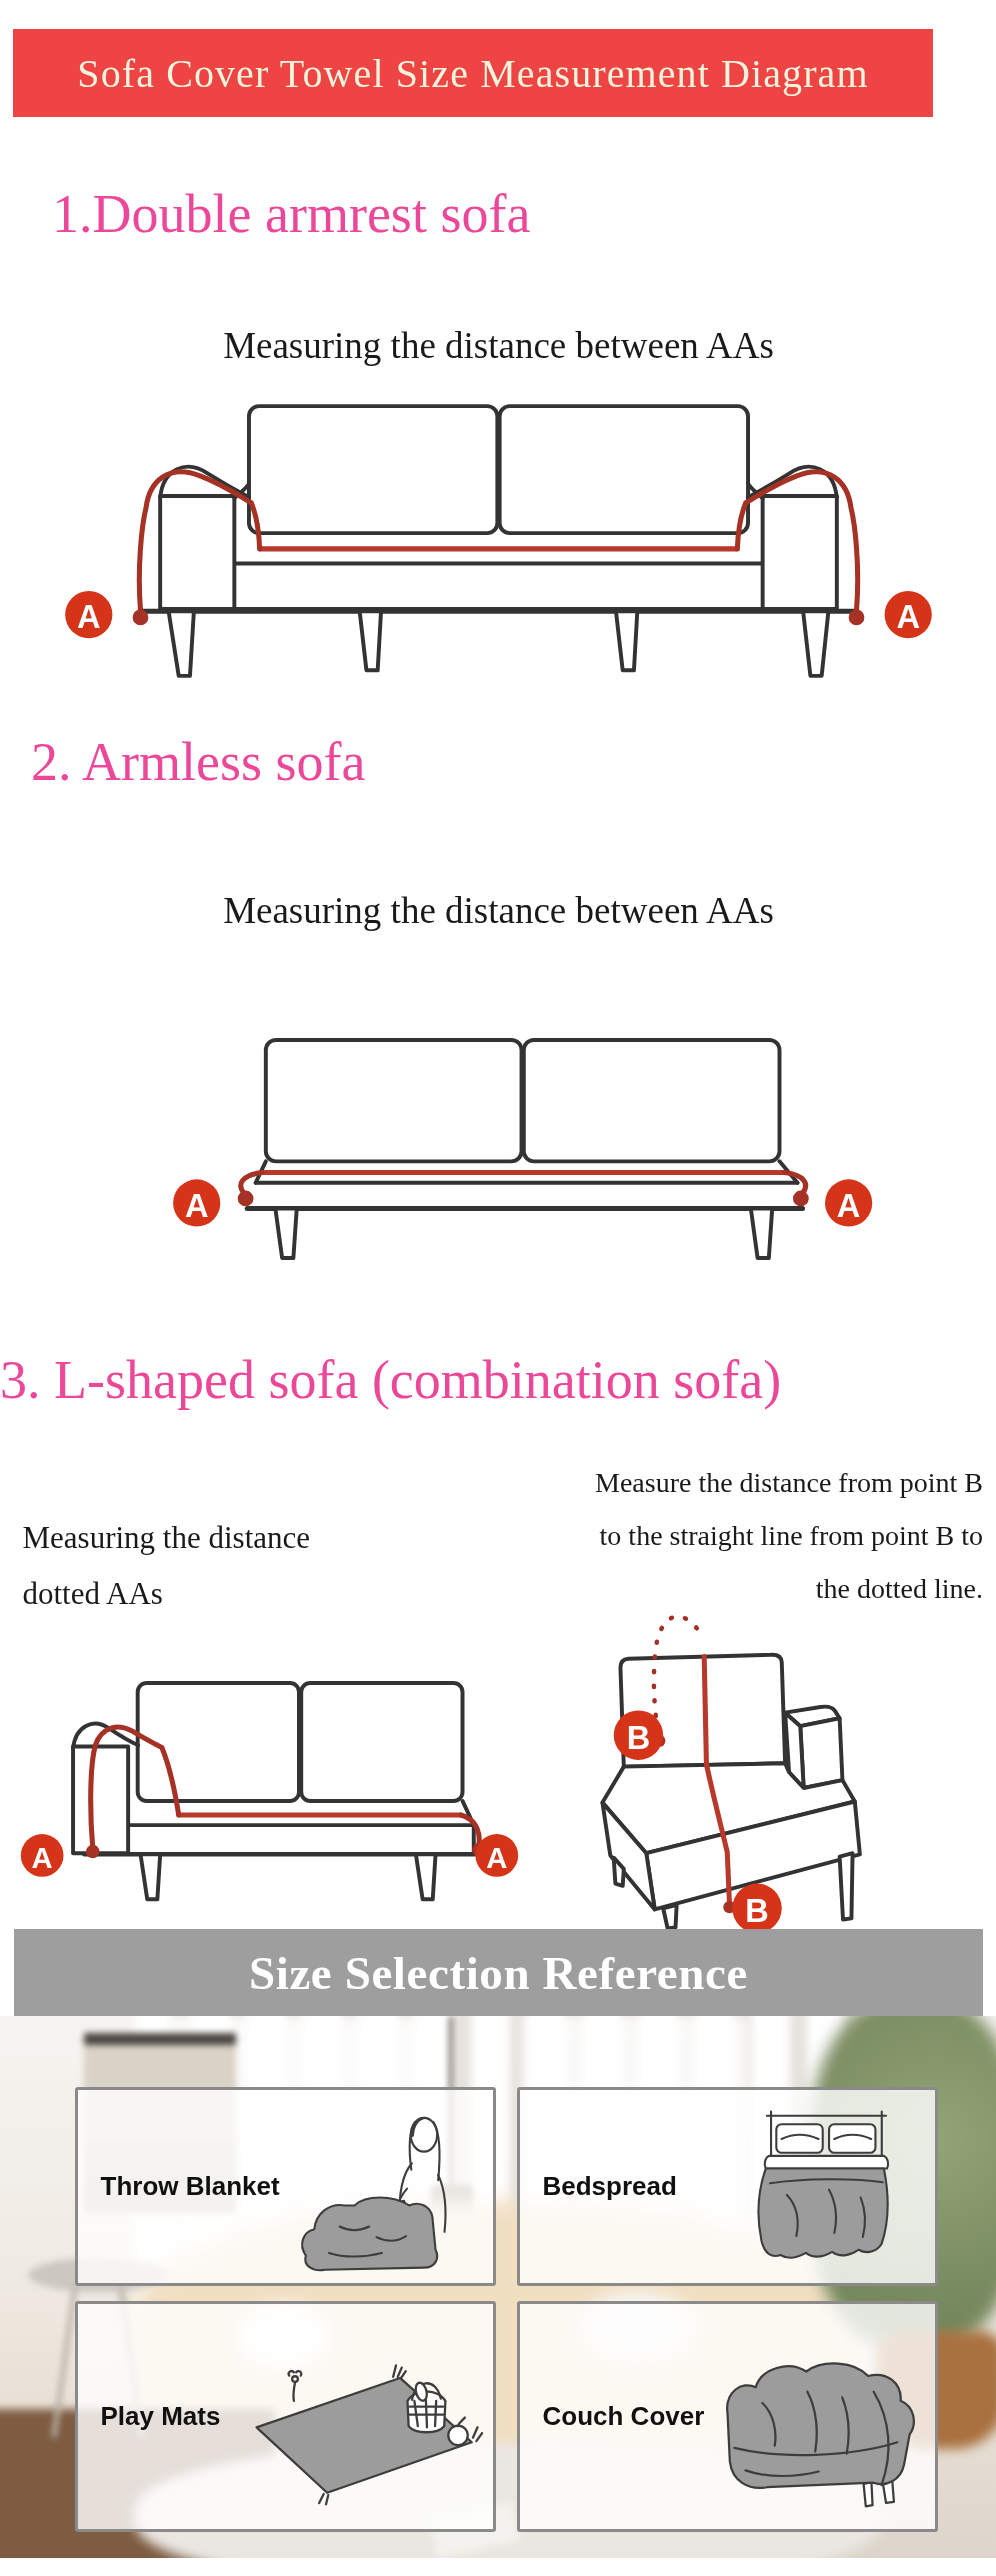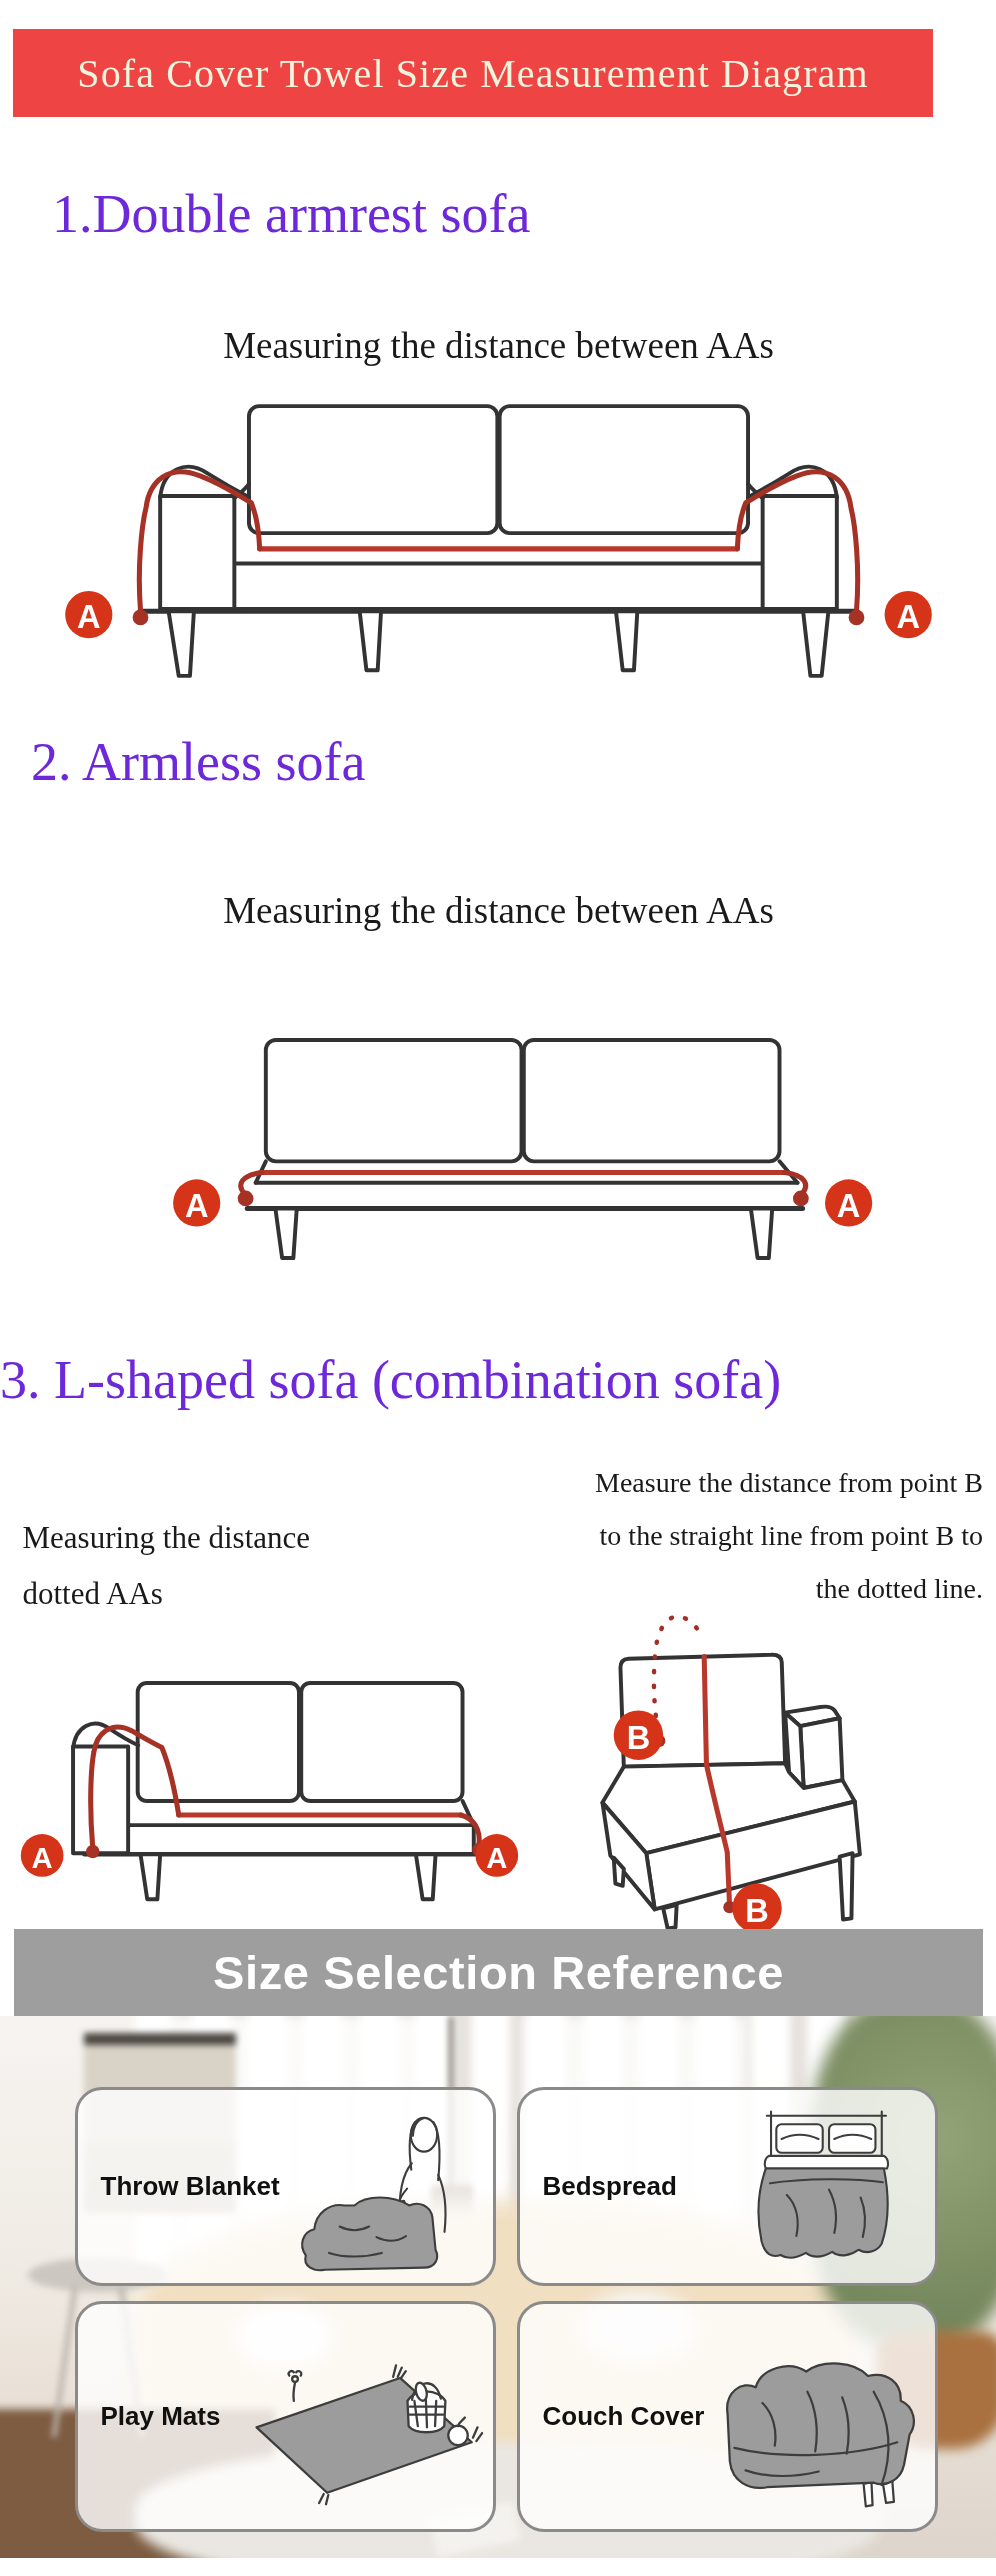--- a/index.html
+++ b/index.html
@@ -4,21 +4,21 @@
 <style>
   html,body{margin:0;padding:0}
   body{width:997px;height:2576px;position:relative;background:#ffffff;
        font-family:"Liberation Serif",serif;overflow:hidden}
   .abs{position:absolute}
   
   .banner{left:13px;top:29px;width:920px;height:88px;background:#ef4444;
           display:flex;align-items:center;justify-content:center}
   .banner-title{font-size:40px;color:#eff4dd;letter-spacing:1.1px;white-space:nowrap}
   
-  .h{font-size:54px;color:#6d28d9;line-height:1;white-space:nowrap}
+  .h{font-size:54px;color:#ec4899;line-height:1;white-space:nowrap}
   .h1{left:52px;top:187px}
   .h2{left:31px;top:735px}
   .h3{left:0;top:1353px;width:997px;}
   .caption{font-size:37px;color:#1a1a1a;white-space:nowrap}
   .cap1{left:0;top:324px;width:997px;text-align:center}
   .cap2{left:0;top:889px;width:997px;text-align:center}
   .cap3l{left:22.5px;top:1510px;width:506px;text-align:left;font-size:31px;line-height:56px;color:#1a1a1a}
   .cap3r{left:534px;top:1456px;width:449px;text-align:right;font-size:28px;line-height:53px;color:#1a1a1a}
   svg.diagram{position:absolute;overflow:visible}
   .sofa-line{fill:none;stroke:#333333;stroke-width:7;stroke-linecap:round;stroke-linejoin:round}
@@ -27,31 +27,31 @@
   .rope2{fill:none;stroke:#b8392b;stroke-width:9;stroke-linecap:round}
   .drop{fill:#a63226;stroke:none}
   .badge{fill:#d53418;stroke:none}
   .badge-letter{fill:#ffffff;font-family:"Liberation Sans",sans-serif;font-weight:bold}
   .doodle-line{fill:none;stroke:#3d3d3d;stroke-width:4;stroke-linecap:round;stroke-linejoin:round}
   .doodle-fill{fill:#9c9c9c;stroke:#3d3d3d;stroke-width:4;stroke-linejoin:round}
   .doodle-white{fill:#ffffff;stroke:#3d3d3d;stroke-width:4;stroke-linejoin:round}
   
   .gray-banner{left:14px;top:1929px;width:969px;height:87px;background:#9e9e9e;
                display:flex;align-items:center;justify-content:center}
-  .gray-title{font-family:Liberation Sans, sans-serif;font-weight:bold;font-size:47px;
+  .gray-title{font-family:Liberation Serif, serif;font-weight:bold;font-size:47px;
               color:#ffffff;letter-spacing:0.6px;white-space:nowrap}
   
   .photo{left:0;top:2016px;width:997px;height:542px;overflow:hidden;
          background:linear-gradient(180deg,#f6f4f1 0%,#f0ebe4 45%,#e9e1d7 70%,#ddd5cb 100%)}
   .ph{position:absolute}
   .blur14{filter:blur(7.9px)} .blur10{filter:blur(5.6px)} .blur8{filter:blur(4.5px)}
   .blur6{filter:blur(3.4px)} .blur18{filter:blur(10px)}
   
   .card{position:absolute;background:rgba(255,255,255,0.80);border:3.9px solid #8a8a8a;
-        border-radius:27px;display:flex;align-items:center}
+        border-radius:3px;display:flex;align-items:center}
   .card-label{font-family:"Liberation Sans",sans-serif;font-weight:bold;font-size:26px;
               color:#101010;margin-left:22.5px;white-space:nowrap;z-index:2}
   .card svg{position:absolute;right:4.5px;top:50%;transform:translateY(-50%)}
 </style>
 </head>
 <body>
 
 <div class="abs banner">
   <div class="banner-title">Sofa Cover Towel Size Measurement Diagram</div>
 </div>

